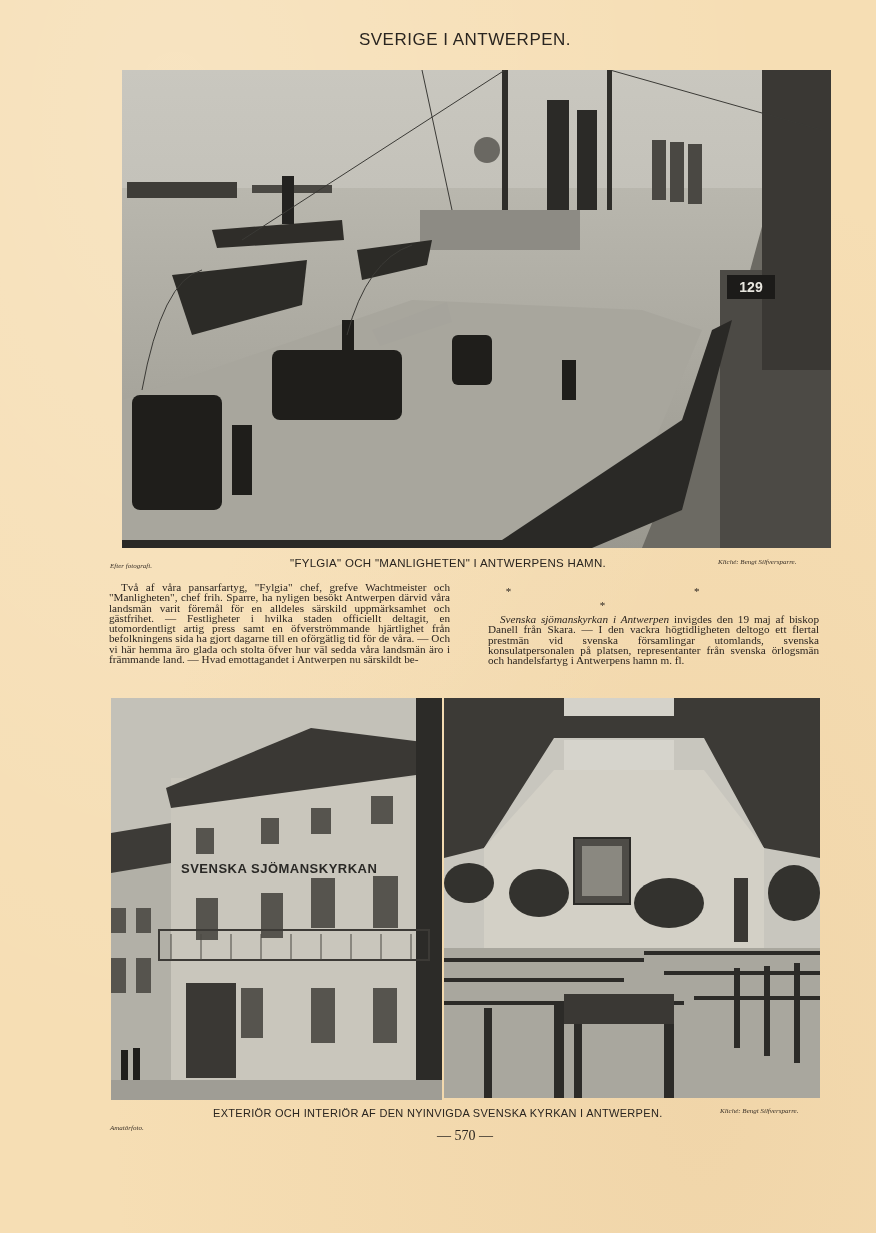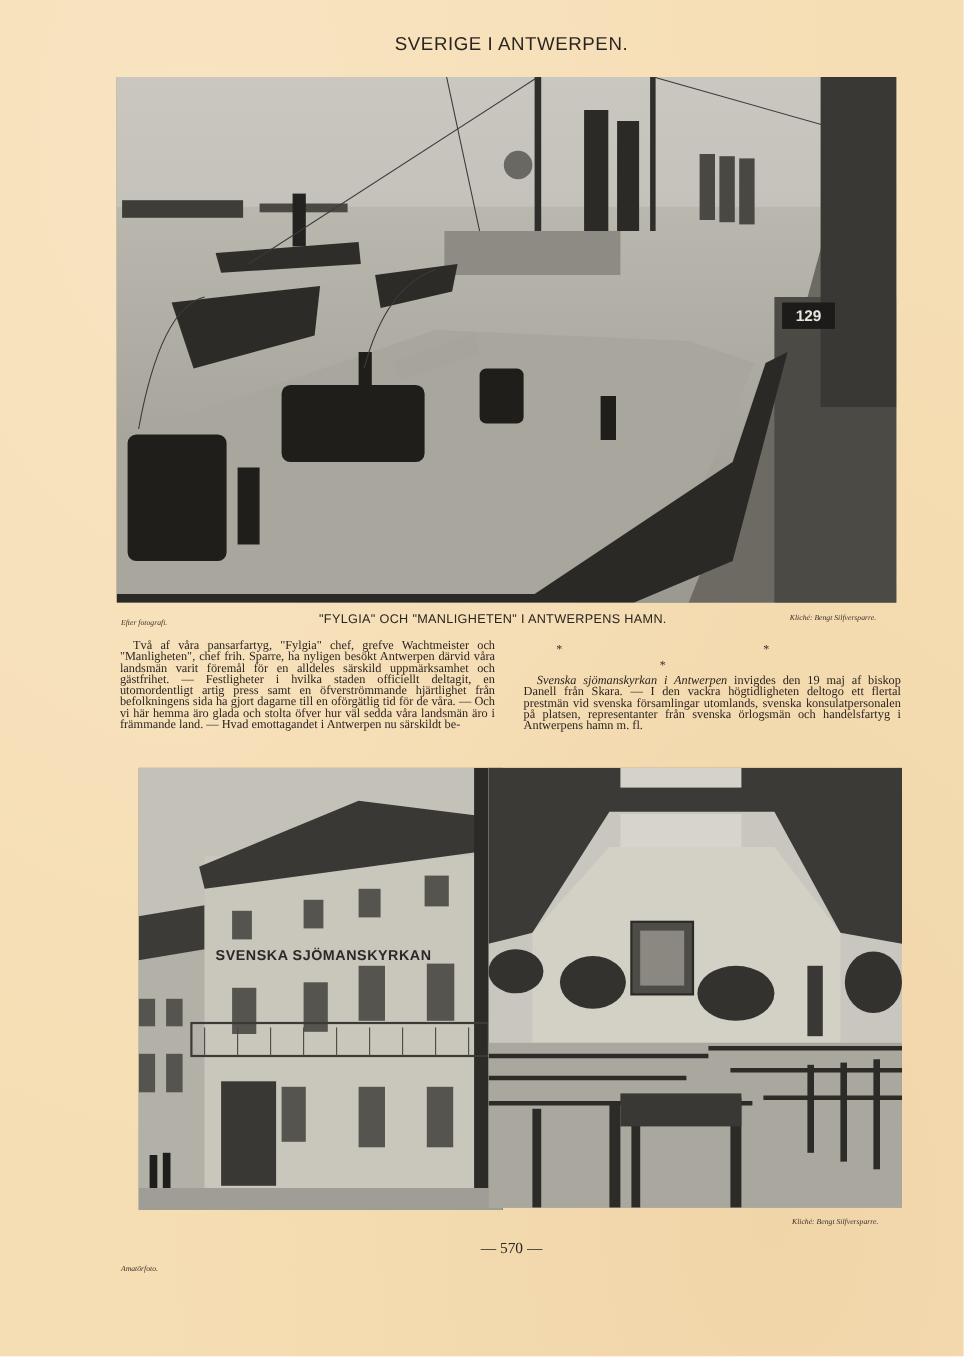--- a/index.html
+++ b/index.html
@@ -47,21 +47,21 @@
       font-family: "Liberation Serif", serif; font-size: 14px; color: #2a2520;
     }
   </style>
 </head>
 <body>
 
 <div class="page">
 
   <div class="running-title">SVERIGE I ANTWERPEN.</div>
 
-  <div class="photo" style="left:106px; top:70px; width:709px; height:478px;" aria-label="Photograph: Swedish warships Fylgia and Manligheten moored in Antwerp harbour, sailors on deck, hull number 129 on adjacent ship">
+  <div class="photo" style="left:122px; top:70px; width:709px; height:478px;" aria-label="Photograph: Swedish warships Fylgia and Manligheten moored in Antwerp harbour, sailors on deck, hull number 129 on adjacent ship">
     <svg viewBox="0 0 709 478" preserveAspectRatio="none">
       <defs>
         <linearGradient id="sky" x1="0" y1="0" x2="0" y2="1">
           <stop offset="0" stop-color="#c9c7bf"></stop>
           <stop offset="1" stop-color="#b4b2aa"></stop>
         </linearGradient>
         <linearGradient id="water" x1="0" y1="0" x2="0" y2="1">
           <stop offset="0" stop-color="#b9b7ae"></stop>
           <stop offset="1" stop-color="#9a988f"></stop>
         </linearGradient>
@@ -122,24 +122,24 @@
   <div class="credit-left" style="left:110px; top:562px;">Efter fotografi.</div>
   <div class="caption" style="left:290px; top:557px;">"FYLGIA" OCH "MANLIGHETEN" I ANTWERPENS HAMN.</div>
   <div class="credit-right" style="left:718px; top:558px;">Kliché: Bengt Silfversparre.</div>
 
   <div class="body-col" style="left:109px; top:582px; width:341px;">
     <p style="text-indent:12px;">Två af våra pansarfartyg, "Fylgia" chef, grefve Wachtmeister och "Manligheten", chef frih. Sparre, ha nyligen besökt Antwerpen därvid våra landsmän varit föremål för en alldeles särskild uppmärksamhet och gästfrihet. — Festligheter i hvilka staden officiellt deltagit, en utomordentligt artig press samt en öfverströmmande hjärtlighet från befolkningens sida ha gjort dagarne till en oförgätlig tid för de våra. — Och vi här hemma äro glada och stolta öfver hur väl sedda våra landsmän äro i främmande land. — Hvad emottagandet i Antwerpen nu särskildt be-</p>
   </div>
 
   <div class="body-col" style="left:476px; top:582px; width:343px;">
     <div class="stars">* * *</div>
-    <p style="text-indent:12px;"><em>Svenska sjömanskyrkan i Antwerpen</em><span> invigdes den 19 maj af biskop Danell från Skara. — I den vackra högtidligheten deltogo ett flertal prestmän vid svenska församlingar utomlands, svenska konsulatpersonalen på platsen, representanter från svenska örlogsmän och handelsfartyg i Antwerpens hamn m. fl.</span></p>
-  </div>
-
-  <div class="photo" style="left:126px; top:698px; width:331px; height:402px;" aria-label="Photograph: exterior of the Swedish seamen's church building">
+    <p style="text-indent:12px;margin-left:12px;"><em>Svenska sjömanskyrkan i Antwerpen</em><span> invigdes den 19 maj af biskop Danell från Skara. — I den vackra högtidligheten deltogo ett flertal prestmän vid svenska församlingar utomlands, svenska konsulatpersonalen på platsen, representanter från svenska örlogsmän och handelsfartyg i Antwerpens hamn m. fl.</span></p>
+  </div>
+
+  <div class="photo" style="left:111px; top:698px; width:331px; height:402px;" aria-label="Photograph: exterior of the Swedish seamen's church building">
     <svg viewBox="0 0 331 402" preserveAspectRatio="none">
       <rect width="331" height="402" fill="#c3c1b8"></rect>
 
       <rect x="0" y="135" width="60" height="255" fill="#b2b0a7"></rect>
       <polygon points="0,135 60,125 60,165 0,175" fill="#3d3b37"></polygon>
 
       <rect x="60" y="80" width="260" height="310" fill="#c9c6bc"></rect>
       <polygon points="55,90 200,30 320,45 320,75 60,110" fill="#3a3834"></polygon>
       <rect x="305" y="0" width="26" height="402" fill="#2c2b28"></rect>
 
@@ -222,17 +222,18 @@
         <rect x="130" y="300" width="8" height="100"></rect>
           <rect x="220" y="300" width="10" height="100"></rect>
         <rect x="290" y="270" width="6" height="80"></rect>
           <rect x="320" y="268" width="6" height="90"></rect>
         <rect x="350" y="265" width="6" height="100"></rect>
       </g>
       <rect x="120" y="296" width="110" height="30" fill="#3a3834"></rect>
     </svg>
   </div>
 
-  <div class="credit-left" style="left:110px; top:1149px;">Amatörfoto.</div>
+  <div class="credit-left" style="left:110px; top:1124px;">Amatörfoto.</div>
+  <div class="caption" style="left:213px; top:1107px; font-size:11px;">EXTERIÖR OCH INTERIÖR AF DEN NYINVIGDA SVENSKA KYRKAN I ANTWERPEN.</div>
   <div class="credit-right" style="left:720px; top:1107px;">Kliché: Bengt Silfversparre.</div>
 
   <div class="folio">— 570 —</div>
 </div>
 
 </body></html>

